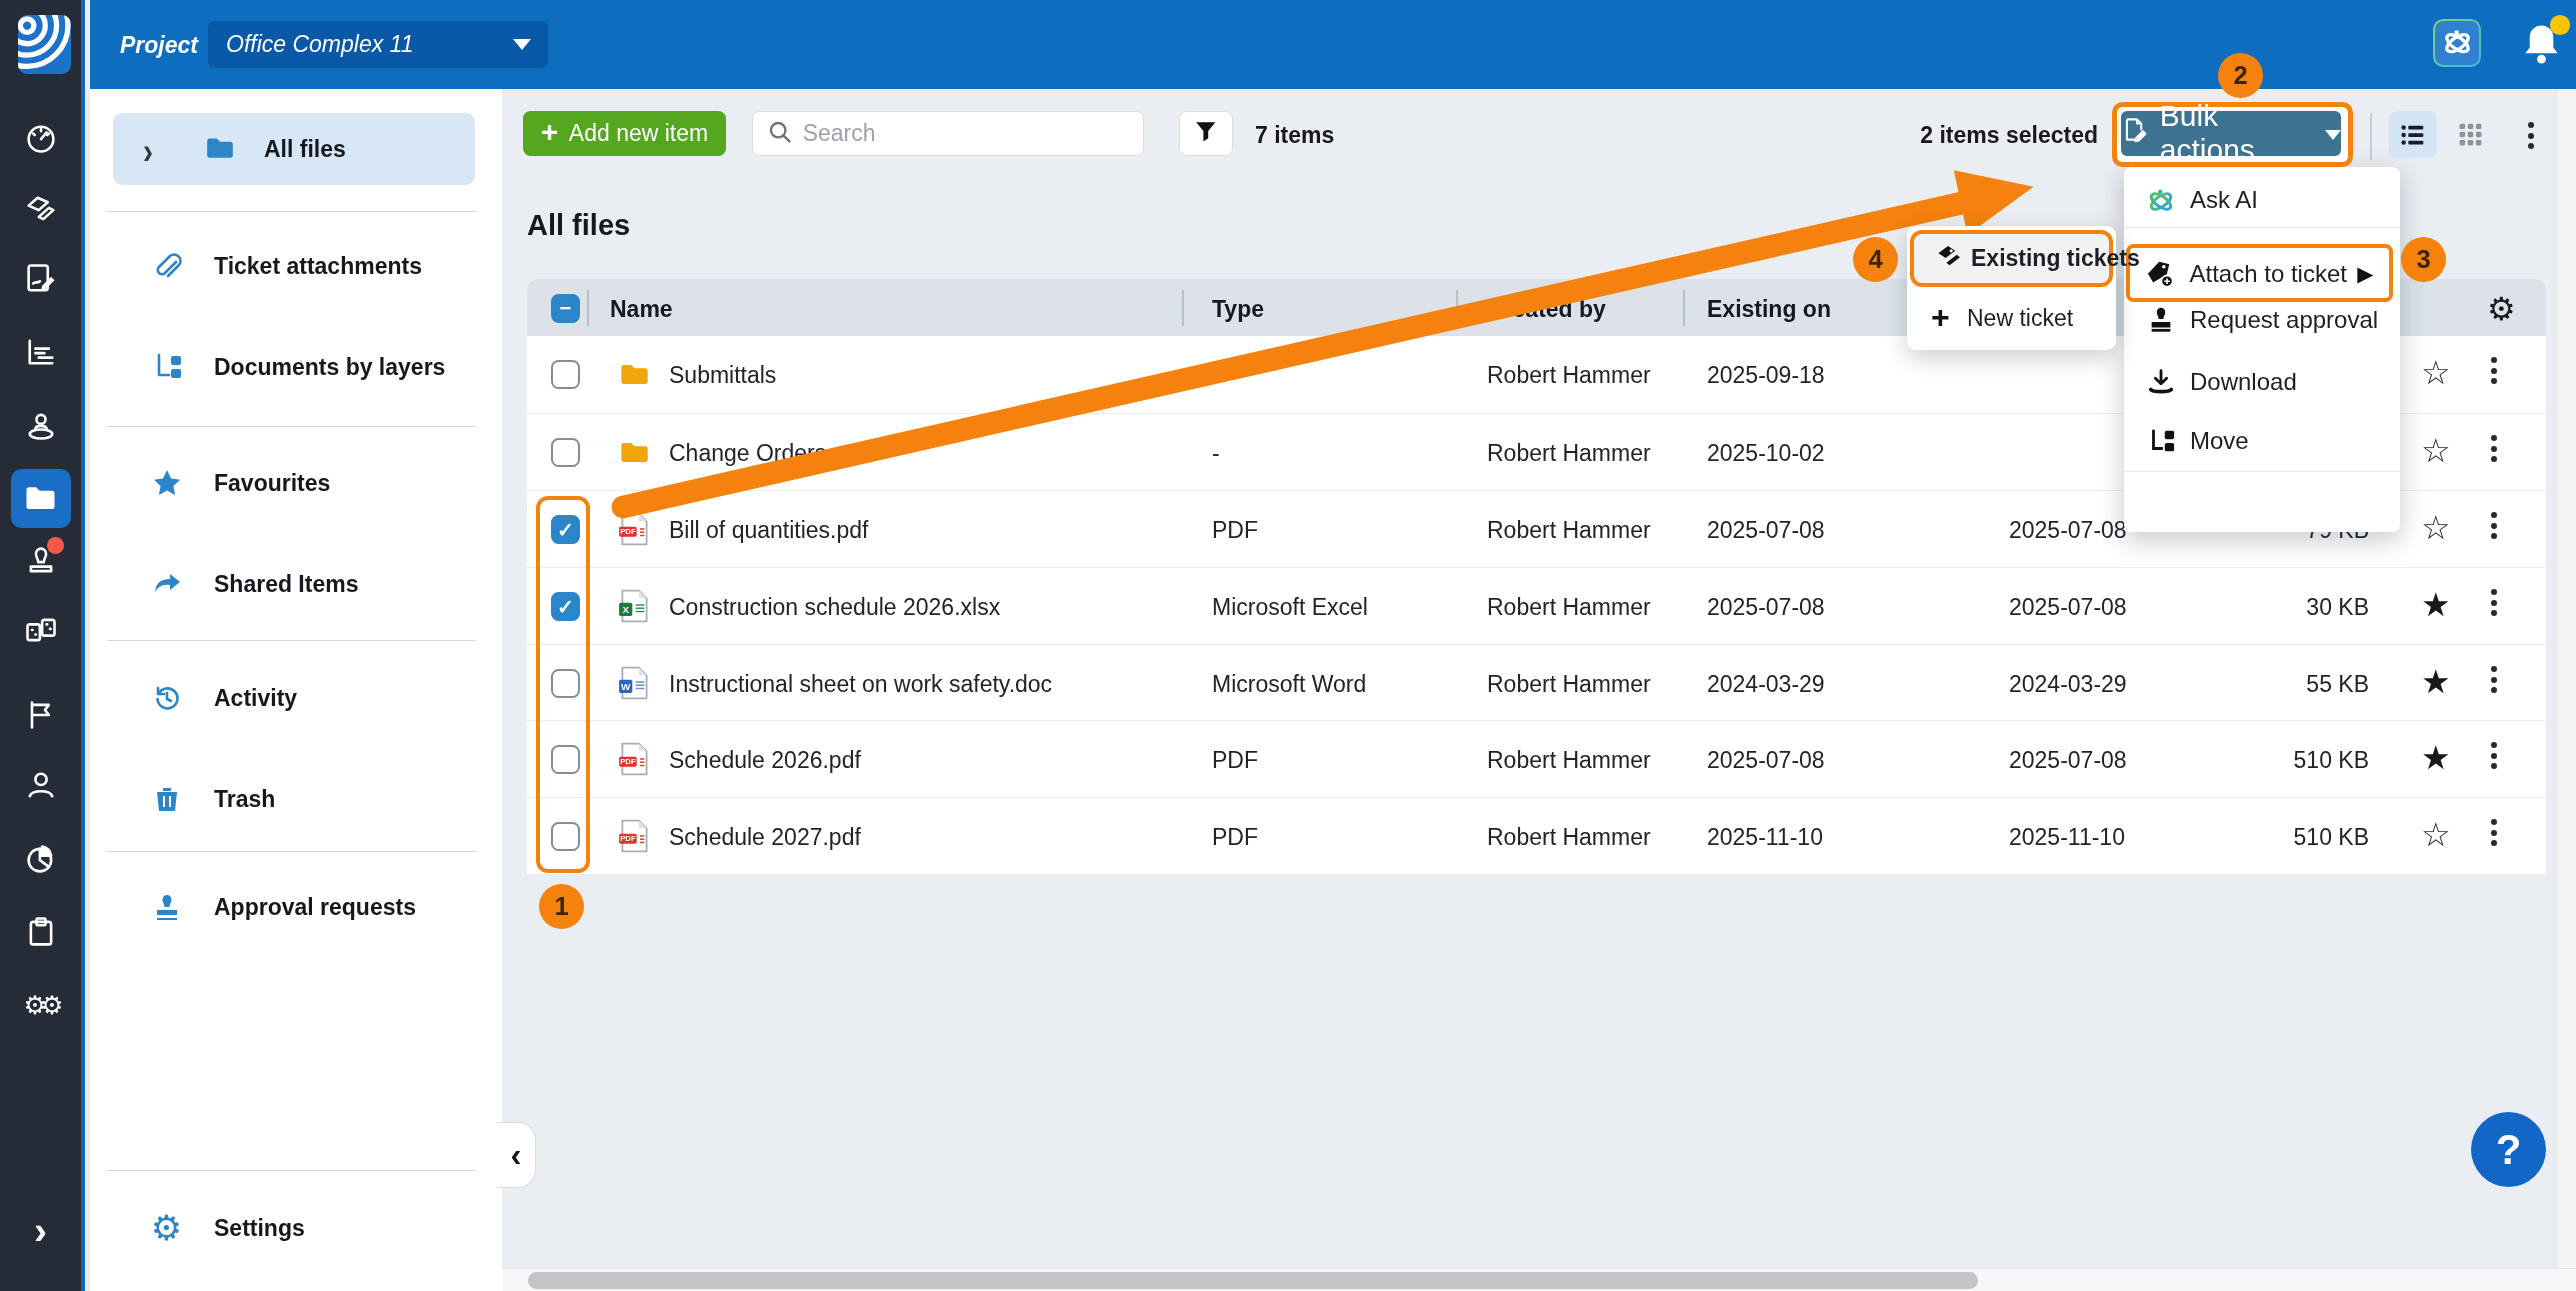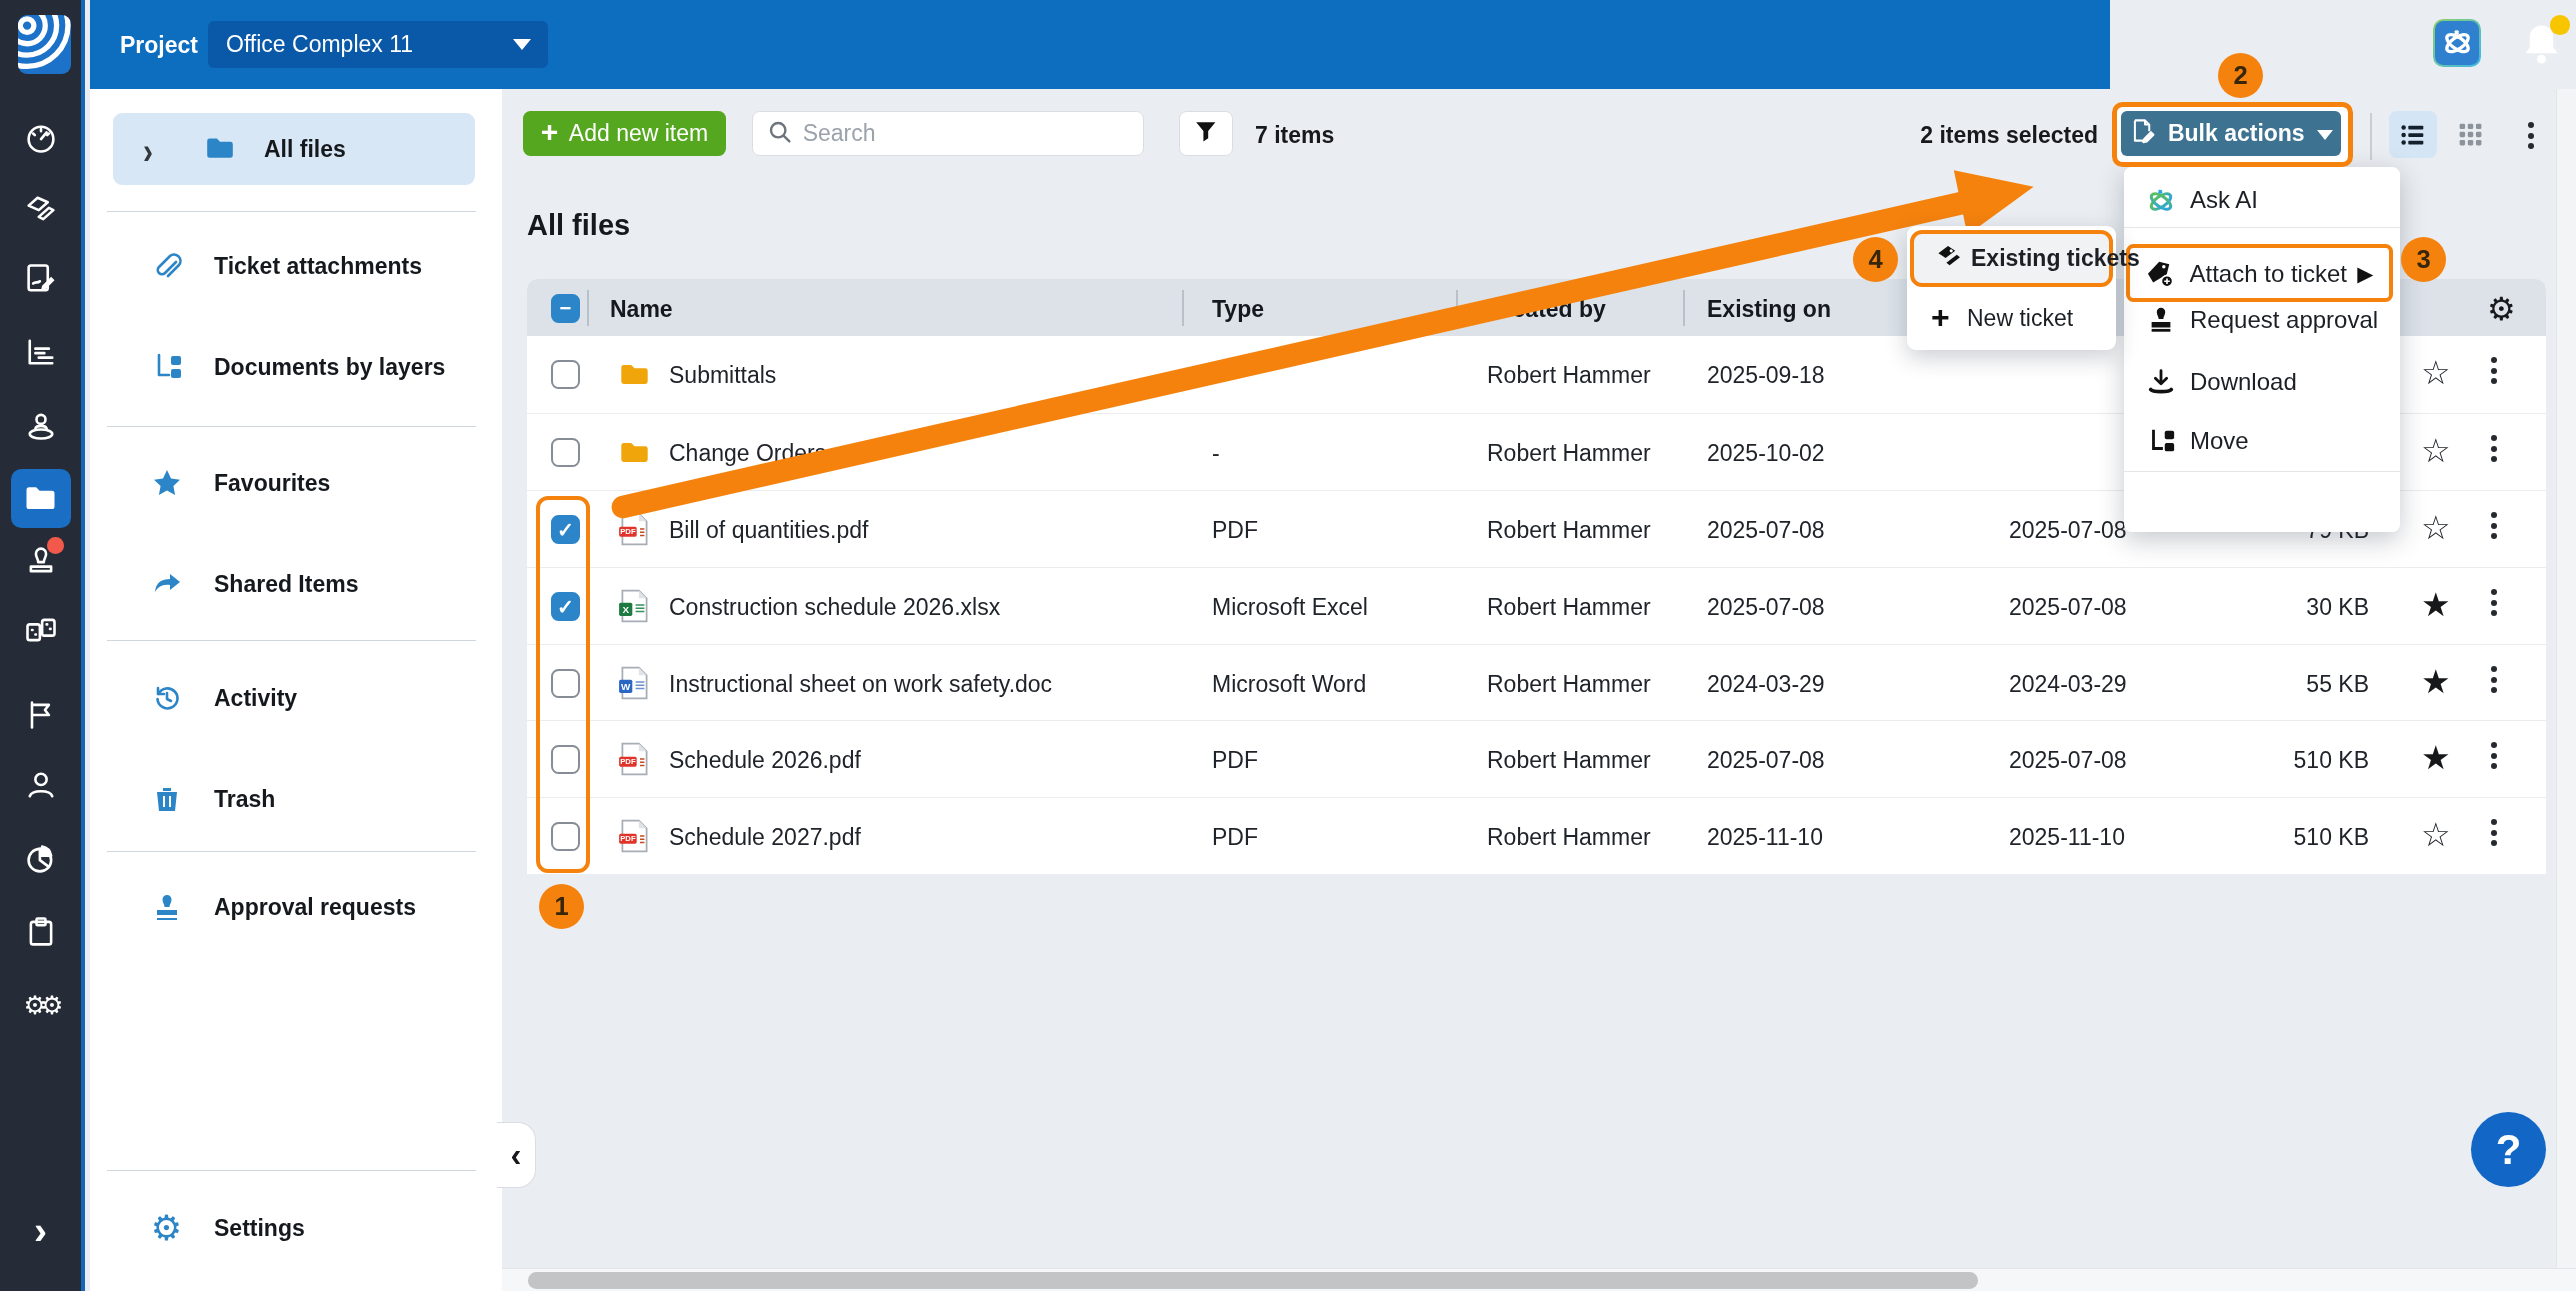--- a/index.html
+++ b/index.html
@@ -13,21 +13,21 @@
   .rail-item svg { width:36px; height:36px; stroke:#fff; fill:none; stroke-width:2.3; stroke-linecap:round; stroke-linejoin:round; }
   .rail-tile { position:absolute; left:10.5px; width:60px; height:59px; background:#1a6fc4; border-radius:10.5px;
                display:flex; align-items:center; justify-content:center; }
   .rail-tile svg { fill:#fff; stroke:none; width:35px; height:35px; }
   .rail-dot { position:absolute; width:16.6px; height:16.6px; border-radius:50%; background:#f2594b; }
   .rail-gears { color:#fff; font-size:25.6px; letter-spacing:-6px; }
   .rail-expand { color:#fff; font-size:39px; font-weight:bold; }
   #logo { position:absolute; left:18px; top:15px; width:53px; height:59px; background:#1b72c8; border-radius:9px; overflow:hidden; }
 
   
-  #topbar { position:absolute; left:90px; top:0; width:2020px; height:89px; background:#0d6ebf; z-index:3; }
+  #topbar { position:absolute; left:90px; top:0; width:2486px; height:89px; background:#0d6ebf; z-index:3;font-style:italic; }
   #project-label { position:absolute; left:30px; top:32px; color:#fff; font-size:23px; font-weight:bold; }
   #project-select { position:absolute; left:118px; top:21px; width:340px; height:47px; background:#0a59a8;
                     border-radius:6px; color:#fff; font-size:23px; display:flex; align-items:center; padding:0 18px; }
   #project-select .caret { position:absolute; right:16.6px; top:18px; width:0; height:0;
                            border-left:9px solid transparent; border-right:9px solid transparent; border-top:11.3px solid #fff; }
   #ai-button { position:absolute; left:2343px; top:19px; width:48px; height:48px; border-radius:10.5px; padding:2.3px;
                background:linear-gradient(135deg,#8ed06a,#3fb7e8); }
   #ai-button .inner { width:100%; height:100%; border-radius:8.3px; background:#2f80cf; display:flex; align-items:center; justify-content:center; }
   #bell { position:absolute; left:2428px; top:21px; width:47px; height:47px; }
   #bell .dot { position:absolute; right:-4.5px; top:-6px; width:19.6px; height:19.6px; border-radius:50%; background:#f7c600; }
@@ -54,21 +54,21 @@
   #search-box { position:absolute; left:752px; top:111px; width:392px; height:45px; background:#fff; border:1.5px solid #d9dde2;
                 border-radius:7.5px; display:flex; align-items:center; padding-left:13.6px; gap:10.5px; z-index:2;}
   #search-box input { border:none; outline:none; font-size:23px; color:#444; width:301px; font-family:inherit; background:transparent; }
   #search-box input::placeholder { color:#9ba2ab; }
   #filter-btn { position:absolute; left:1179px; top:111px; width:54px; height:45px; background:#fff; border:1.5px solid #d9dde2;
                 border-radius:7.5px; display:flex; align-items:center; justify-content:center; z-index:2;}
   #items-count { position:absolute; left:1255px; top:122px; font-size:23px; font-weight:600; color:#17191c; z-index:2;}
   #sel-count { position:absolute; left:1868px; top:122px; width:230px; text-align:right; font-size:23px; font-weight:600; color:#17191c; z-index:2;}
   #bulk-hl { position:absolute; left:2112px; top:102px; width:241px; height:65px; border:5.3px solid #f5820d; border-radius:10.5px; background:#fff; z-index:11; }
   #bulk-btn { position:absolute; left:3.8px; top:3.8px; width:220px; height:45px; background:#3d7290; border-radius:6px;
-              color:#fff; font-size:23px; display:flex; align-items:center; justify-content:center; gap:12px;font-weight:bold; }
+              color:#fff; font-size:30px; display:flex; align-items:center; justify-content:center; gap:12px; }
   #bulk-btn .caret { width:0; height:0; border-left:8.3px solid transparent; border-right:8.3px solid transparent; border-top:10.5px solid #fff; margin-top:3px;}
   #tb-div { position:absolute; left:2370px; top:113px; width:1.5px; height:47px; background:#c9ced4; z-index:2;}
   #list-btn { position:absolute; left:2389px; top:111px; width:48px; height:47px; background:#d4e6f6; border-radius:7.5px;
               display:flex; align-items:center; justify-content:center; z-index:2;}
   #grid-btn { position:absolute; left:2446px; top:111px; width:48px; height:47px; border-radius:7.5px;
               display:flex; align-items:center; justify-content:center; z-index:2;}
   .kebab { display:flex; flex-direction:column; gap:4.5px; align-items:center; }
   .kebab i { width:6px; height:6px; border-radius:50%; background:#26292e; }
   #tb-kebab { position:absolute; left:2516px; top:116px; width:30px; height:39px; display:flex; align-items:center; justify-content:center; z-index:2;}
 

